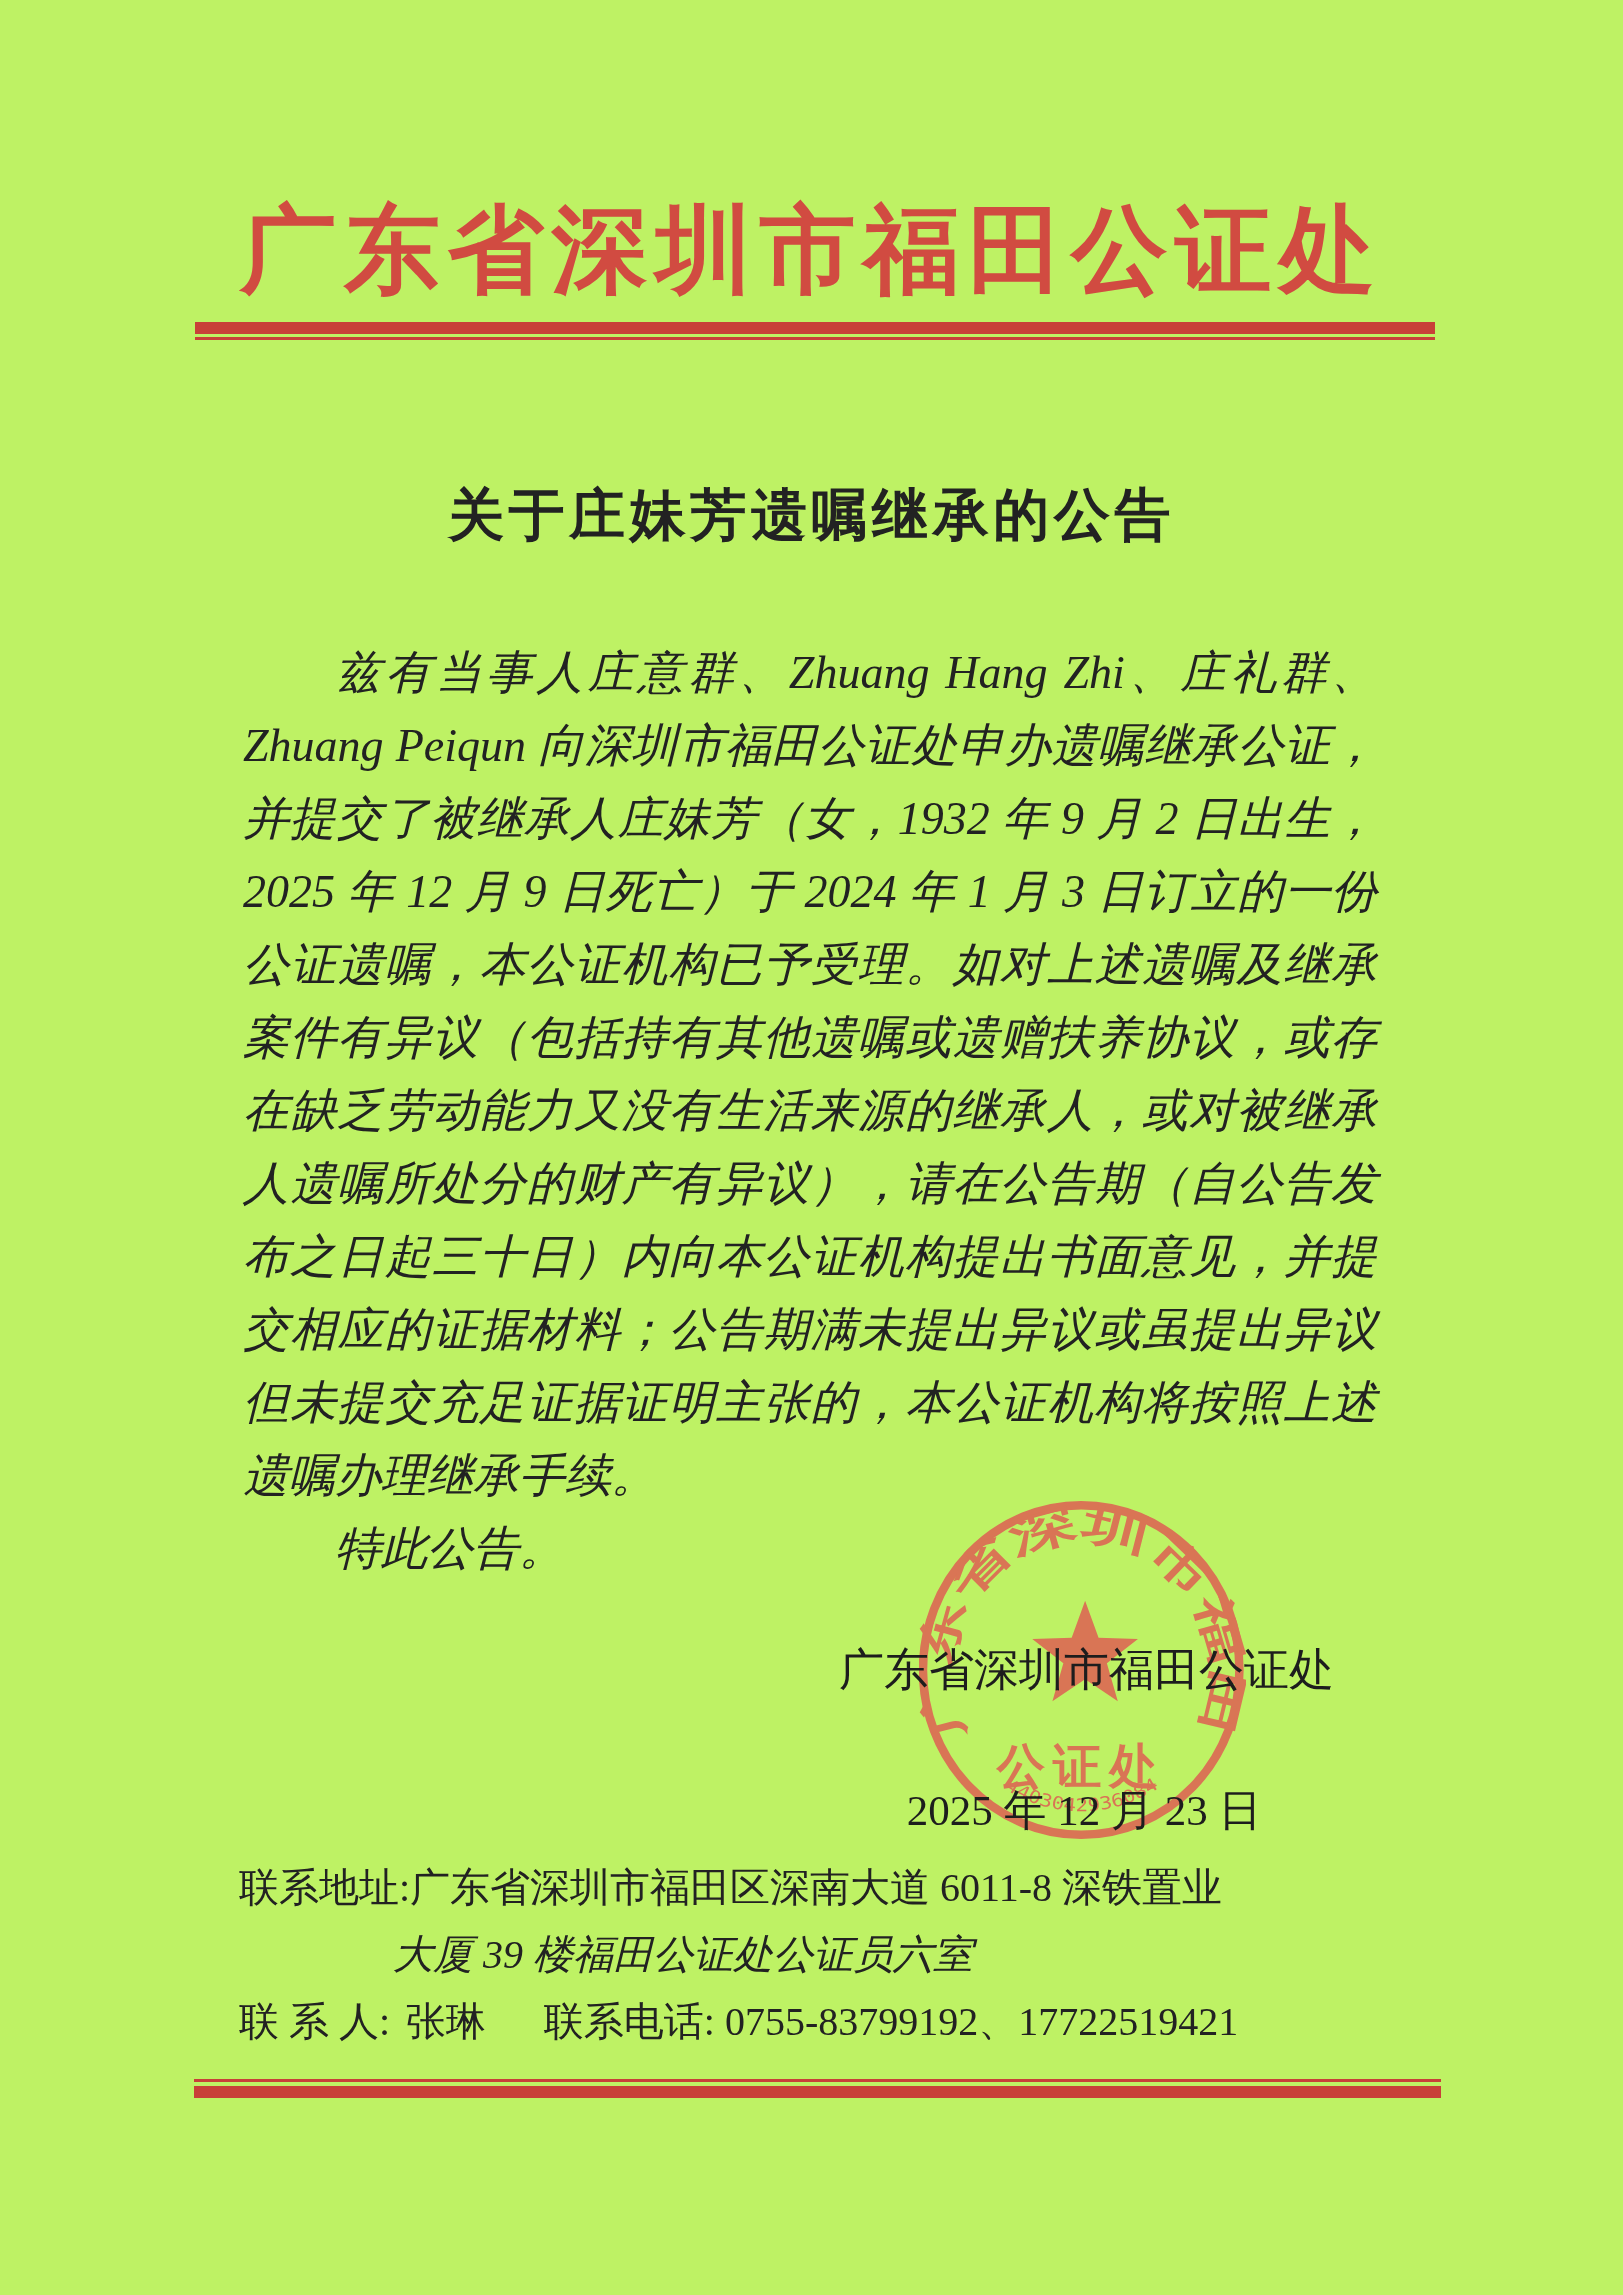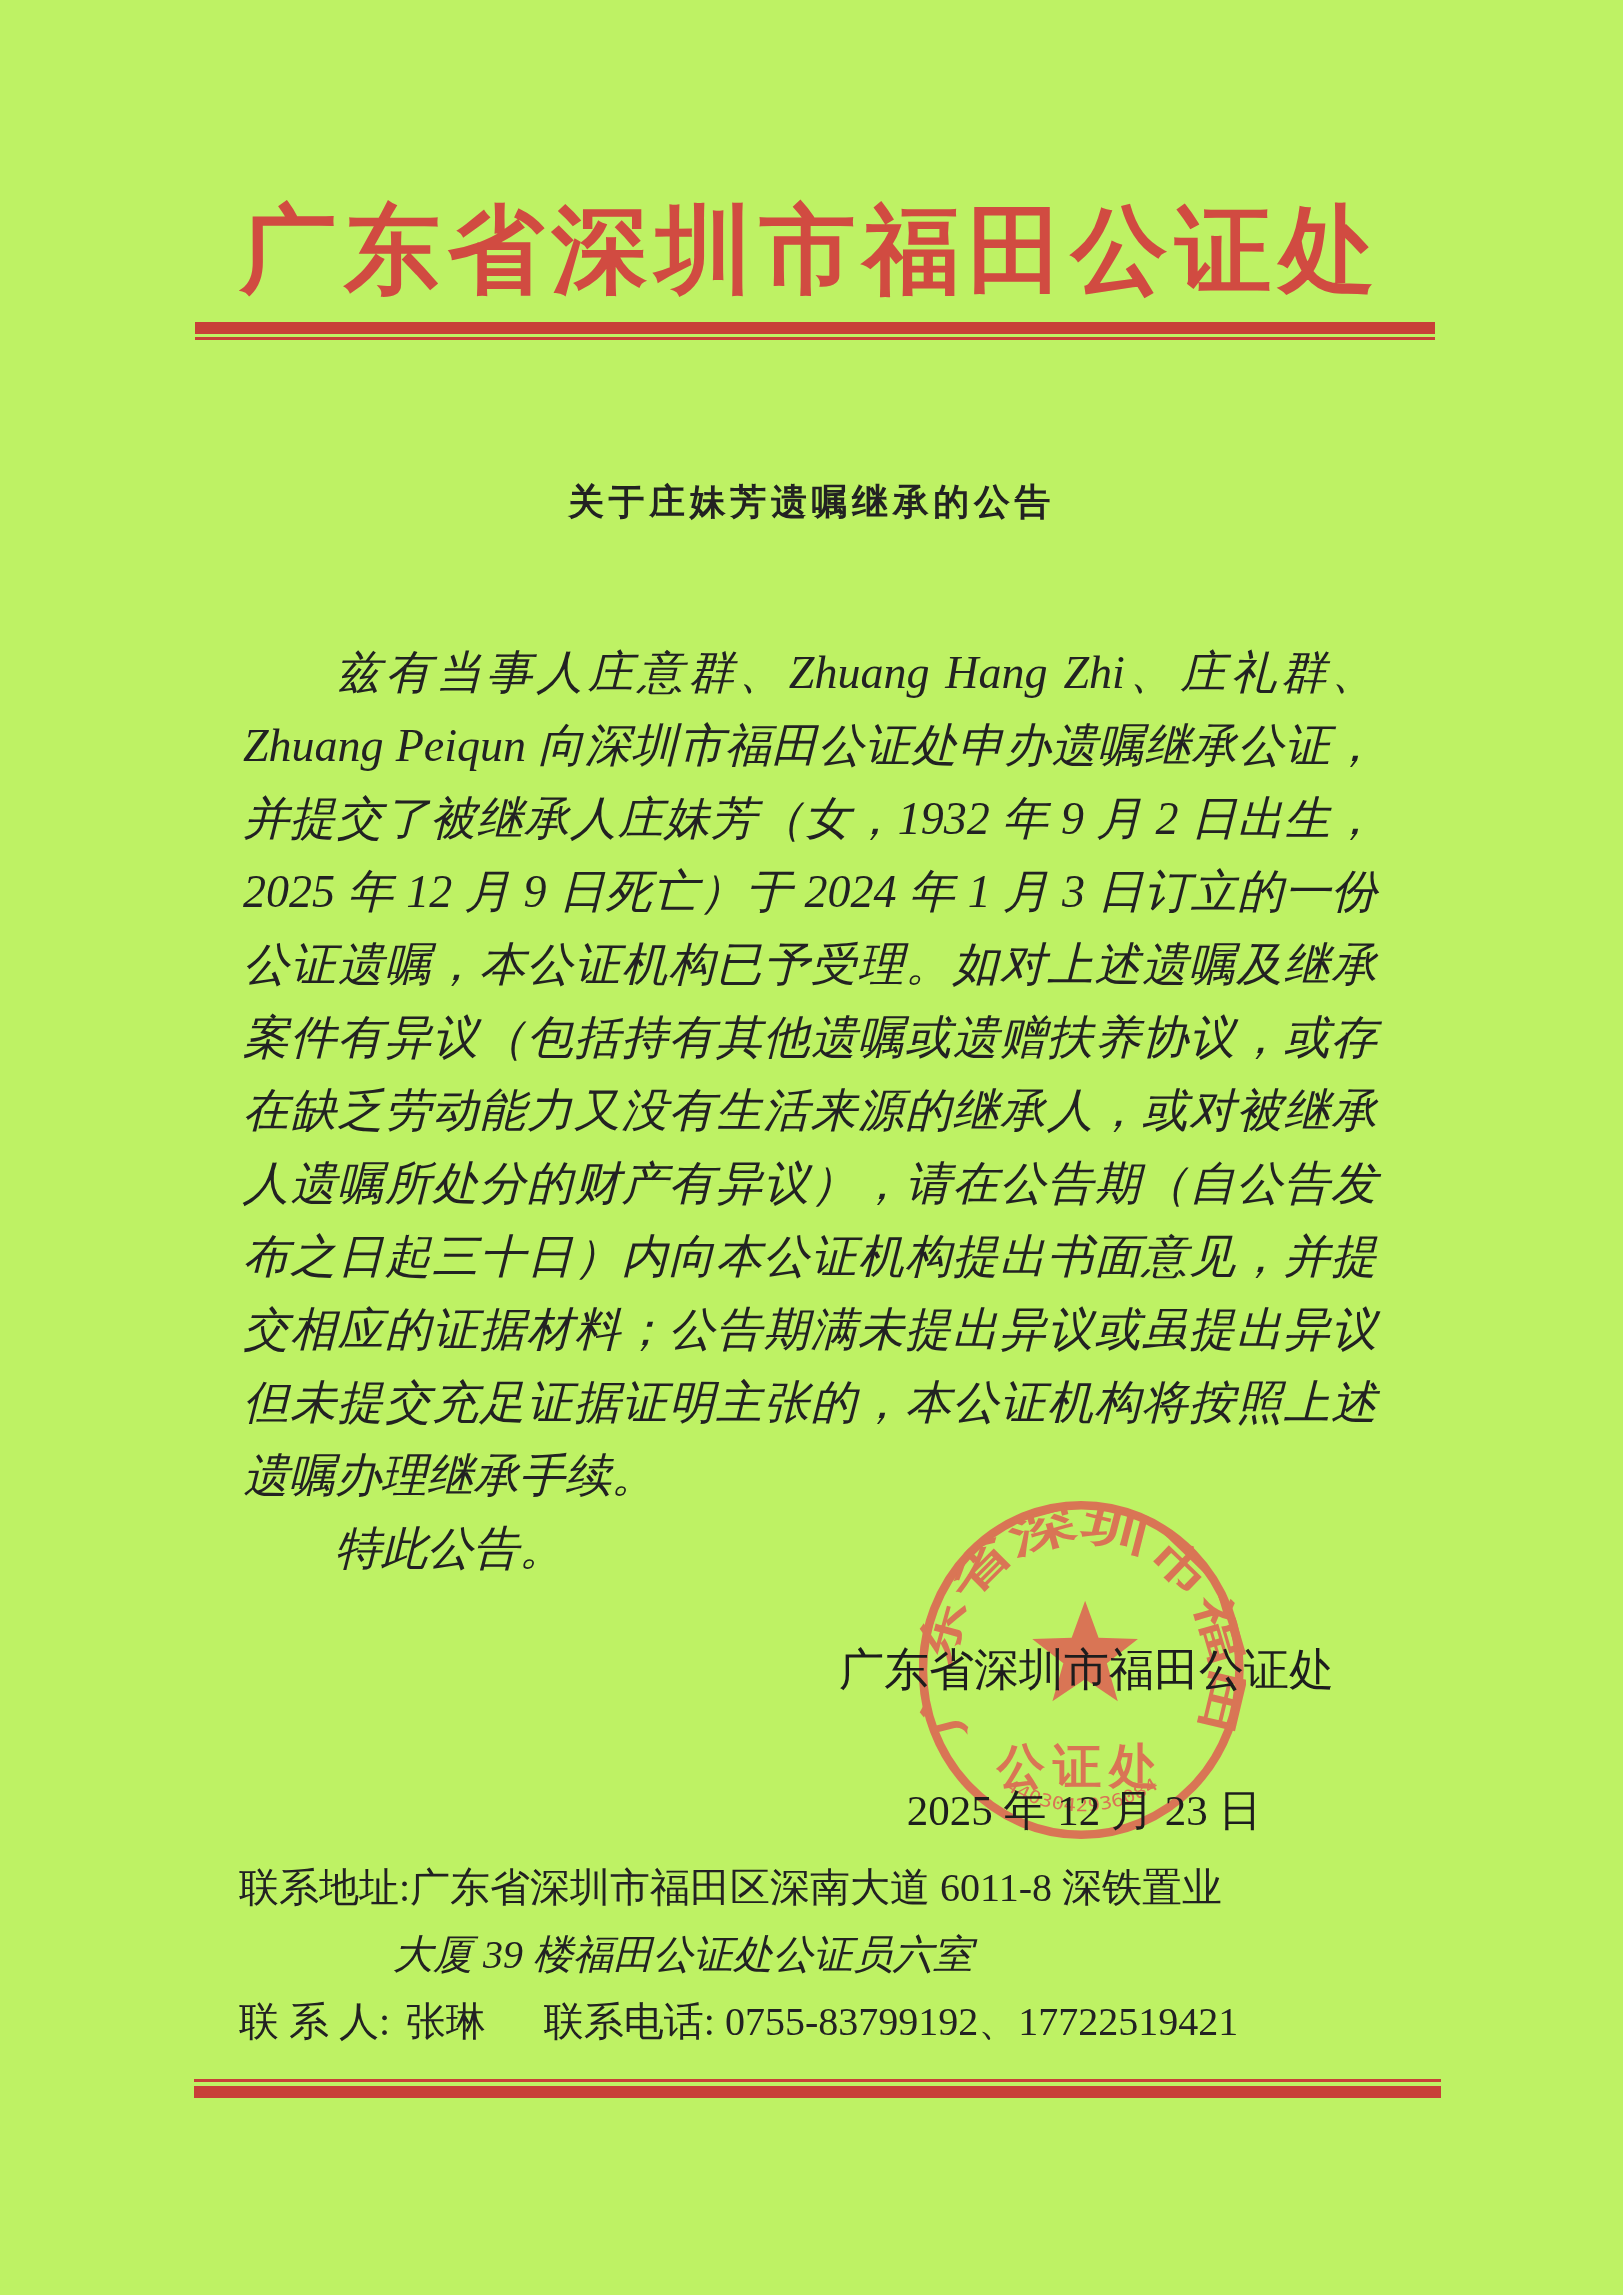--- a/index.html
+++ b/index.html
@@ -14,21 +14,21 @@
   }
   .rule { position:absolute; }
   .rule .thick { height:11.8px; background:#c84038; }
   .rule .thin  { height:3.3px;  background:#c84038; }
   .rule-top    { left:195px; top:322px; width:1240px; }
   .rule-top .thin { margin-top:3.3px; }
   .rule-bottom { left:194px; top:2079px; width:1247px; }
   .rule-bottom .thick { margin-top:3.9px; }
   .doc-title {
     position:absolute; left:0; right:0; top:478px; margin:0; text-align:center;
-    font-size:36px; font-weight:700; letter-spacing:4.6px; color:#222222; white-space:nowrap;
+    font-size:56px; font-weight:700; letter-spacing:4.6px; color:#222222; white-space:nowrap;
   }
   .body-text {
     position:absolute; left:243px; top:636px; width:1134px; z-index:2;
     font-size:46px; line-height:73px; text-align:justify; color:#222222;font-style:italic;
   }
   .body-text p { margin:0; text-indent:2em; }
   .seal { position:absolute; left:919px; top:1500px; width:327px; height:340px; opacity:0.82; z-index:1; }
   .sig-name {
     position:absolute; left:839px; top:1640px; width:490px; z-index:2;
     text-align:center; font-size:45px; color:#1d1d1d; white-space:nowrap;

